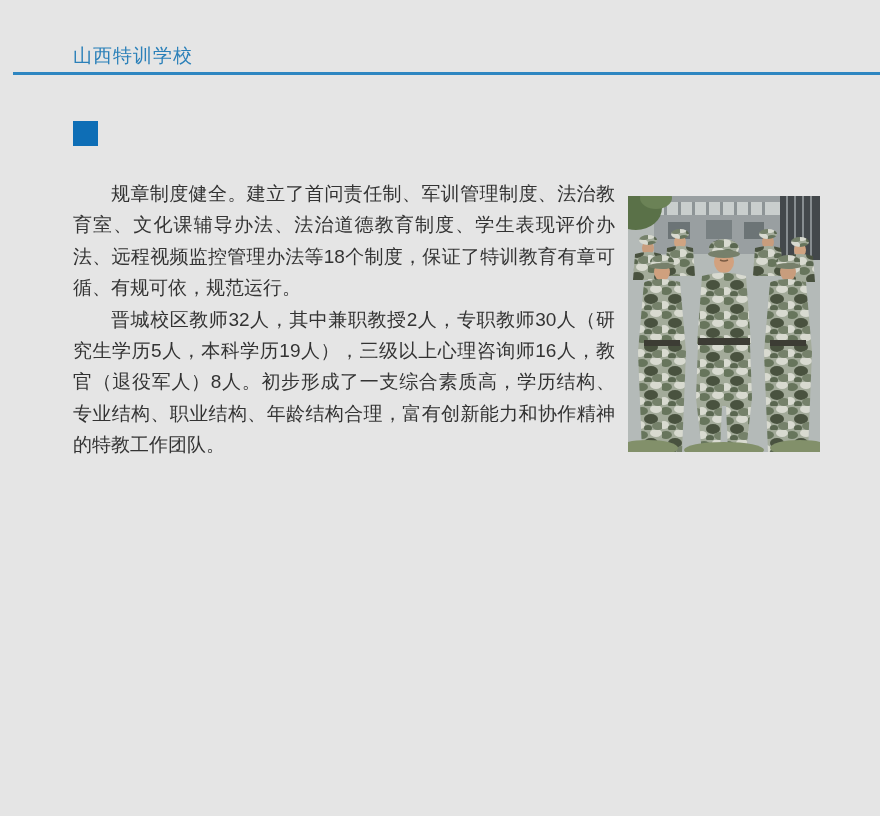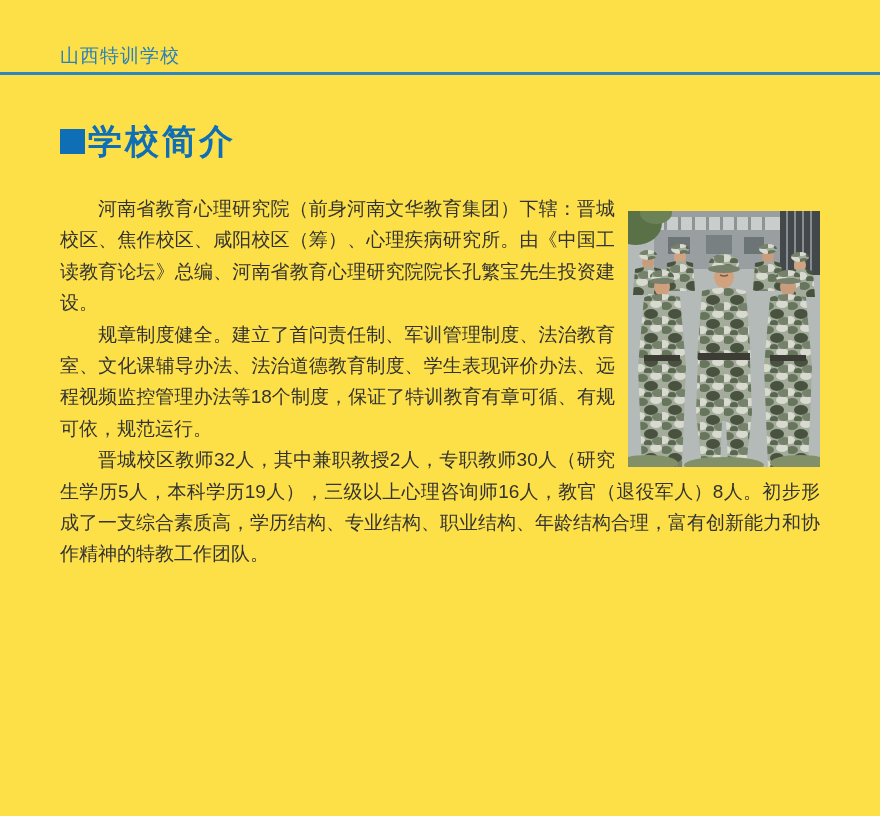--- a/index.html
+++ b/index.html
@@ -3,21 +3,21 @@
 <meta charset="utf-8">
 <style>
   * { margin: 0; padding: 0; box-sizing: border-box; }
   html, body { background: #ffffff; }
   body {
     width: 880px;
     height: 816px;
     overflow: hidden;
     font-family: "Liberation Sans", "DejaVu Sans", sans-serif;
   }
-  .page { width: 880px; height: 816px; position: relative; background: #fde047; }
+  .page { width: 880px; height: 816px; position: relative; background: #e5e5e5; padding-left: 13px; }
 
   
   .site-header { padding: 45px 60px 0 60px; }
   .site-title {
     font-size: 19px;
     line-height: 22px;
     color: #2b80b9;
     letter-spacing: 1px;
   }
   .header-rule {
@@ -73,21 +73,20 @@
 <div class="page">
 
   <header class="site-header">
     <div class="site-title">山西特训学校</div>
   </header>
 
   <div class="header-rule"></div>
 
   <h1 class="section-heading">
     <span class="bullet-square"></span>
-    <span>学校简介</span>
   </h1>
 
   <div class="article">
 
     <figure class="photo-figure">
       <svg viewBox="0 0 192 256" preserveAspectRatio="none" role="img">
         <defs>
           <pattern id="camo" width="24" height="24" patternUnits="userSpaceOnUse">
             <rect width="24" height="24" fill="#a3ab9a"></rect>
             <ellipse cx="4" cy="5" rx="6" ry="4" fill="#67755c"></ellipse>
@@ -177,18 +176,17 @@
         </g>
 
         <g fill="#82906a">
           <ellipse cx="20" cy="252" rx="30" ry="8"></ellipse>
           <ellipse cx="96" cy="254" rx="40" ry="8"></ellipse>
           <ellipse cx="172" cy="252" rx="30" ry="8"></ellipse>
         </g>
       </svg>
     </figure>
 
-    <p>河南省教育心理研究院（前身河南文华教育集团）下辖：晋城校区、焦作校区、咸阳校区（筹）、心理疾病研究所。由《中国工读教育论坛》总编、河南省教育心理研究院院长孔繁宝先生投资建设。</p>
     <p>规章制度健全。建立了首问责任制、军训管理制度、法治教育室、文化课辅导办法、法治道德教育制度、学生表现评价办法、远程视频监控管理办法等18个制度，保证了特训教育有章可循、有规可依，规范运行。</p>
     <p>晋城校区教师32人，其中兼职教授2人，专职教师30人（研究生学历5人，本科学历19人），三级以上心理咨询师16人，教官（退役军人）8人。初步形成了一支综合素质高，学历结构、专业结构、职业结构、年龄结构合理，富有创新能力和协作精神的特教工作团队。</p>
   </div>
 
 </div>
 
 </body></html>

